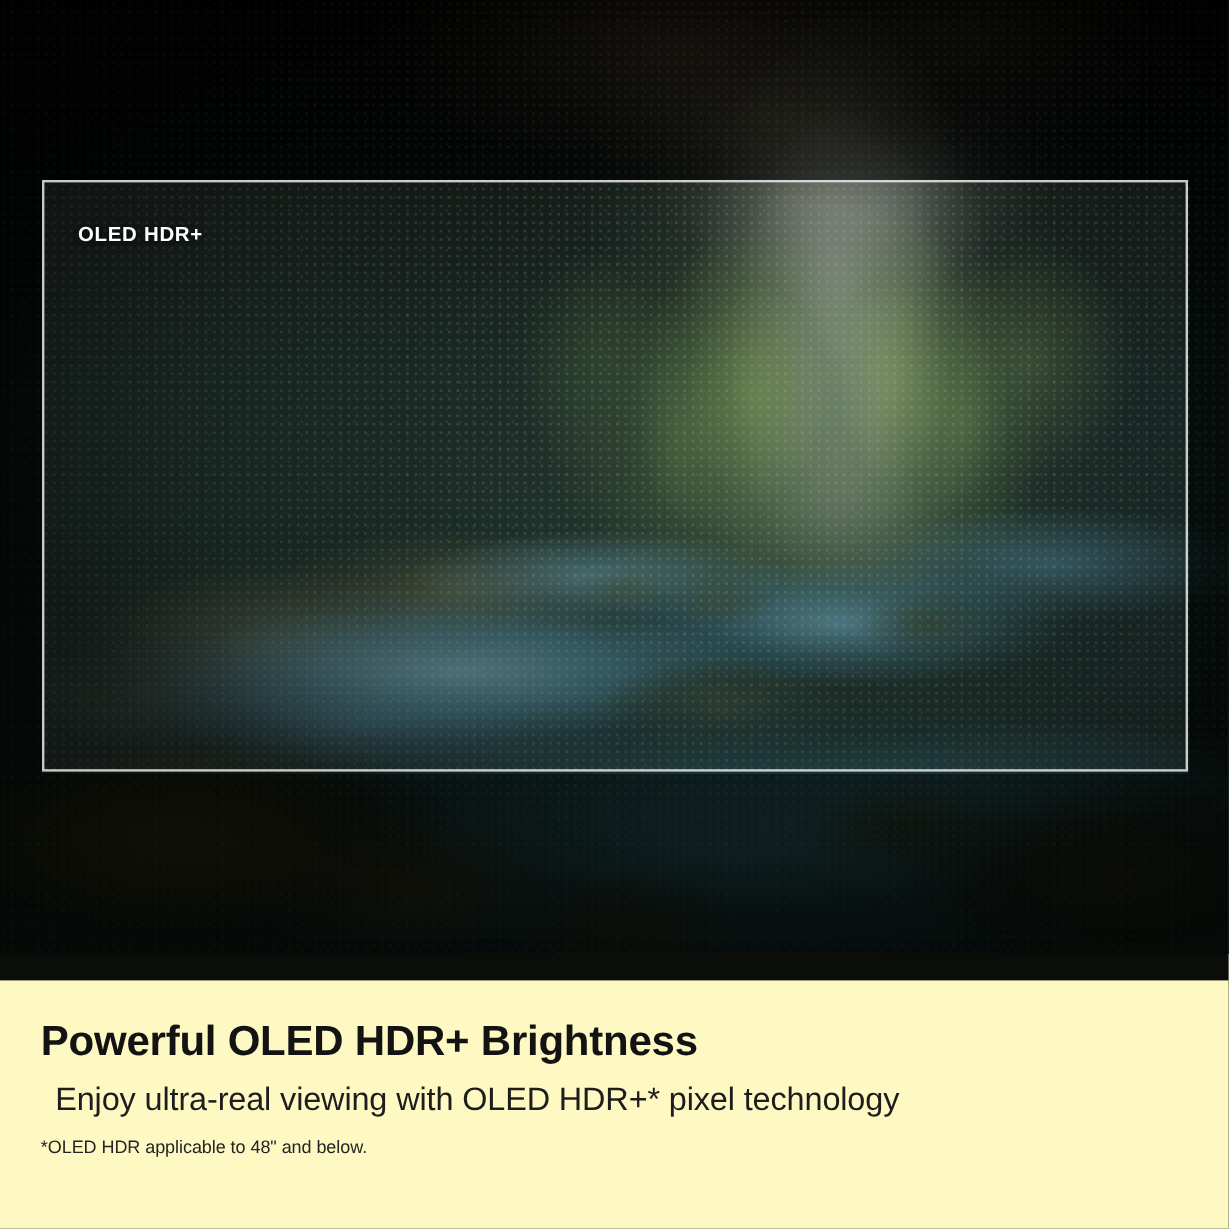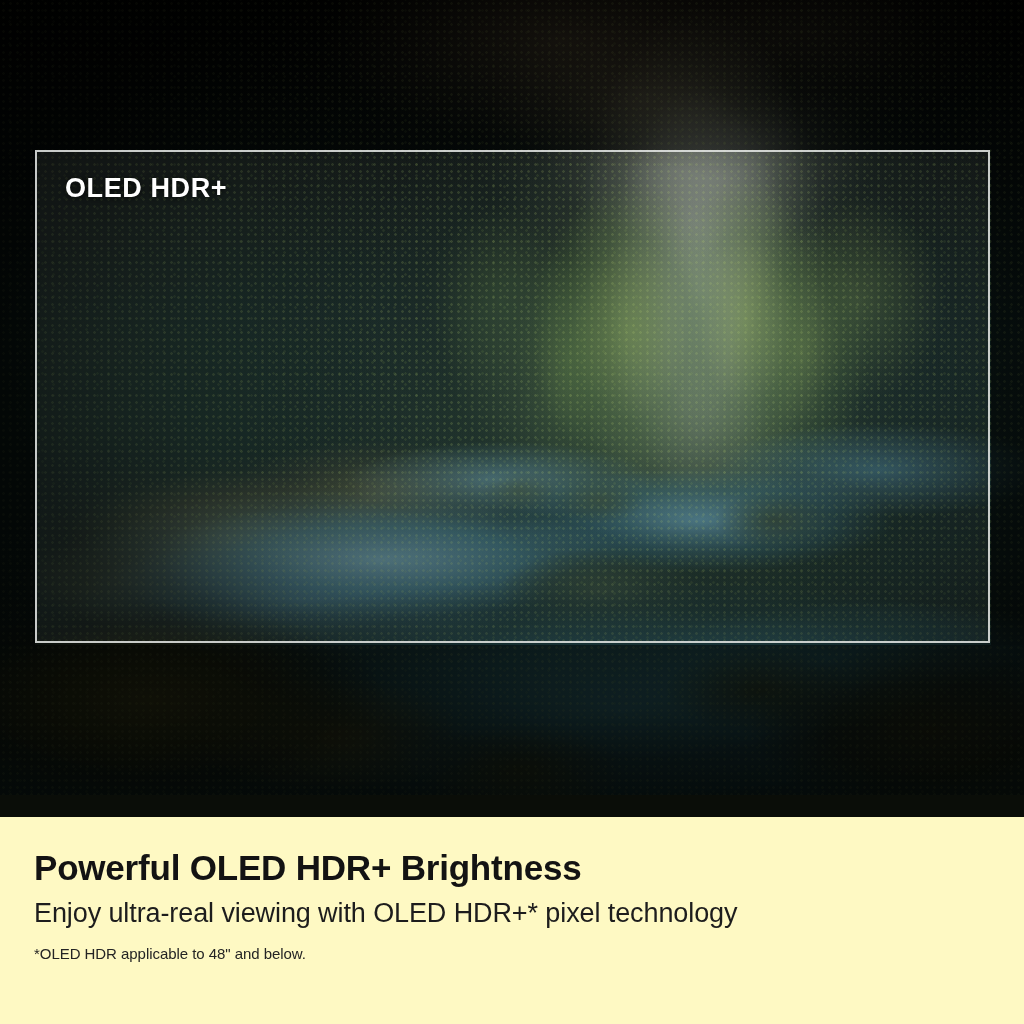--- a/index.html
+++ b/index.html
@@ -124,39 +124,39 @@
     box-sizing:border-box;pointer-events:none;
   }
   
   .hdr-lift{
     position:absolute;left:37px;top:152px;width:951px;height:489px;
     background:linear-gradient(180deg, rgba(255,255,245,.05), rgba(210,235,255,.045));
     mix-blend-mode:screen;pointer-events:none;
   }
 
   .badge{
-    position:absolute;left:65px;top:173px;
-    color:#fff;font-size:27px;font-weight:700;letter-spacing:.6px;
+    position:absolute;left:65px;top:186px;
+    color:#fff;font-size:17px;font-weight:700;letter-spacing:.6px;
     font-family:"Liberation Sans",sans-serif;
     text-shadow:0 1px 6px rgba(0,0,0,.75);
     white-space:nowrap;
   }
 
   
   .panel{position:absolute;left:0;top:817px;width:1024px;height:285px;background:#fef9c3;}
   .panel-inner{padding:32px 34px 0 34px;}
   .title{
     font-family:"Liberation Sans Narrow","Liberation Sans",sans-serif;
     font-size:35px;font-weight:700;color:#131313;letter-spacing:-.2px;
     margin:0 0 9px 0;line-height:1.08;
   }
   .body-line{
     font-family:"Liberation Sans Narrow","Liberation Sans",sans-serif;
     font-size:27px;font-weight:400;color:#1d1d1d;line-height:1.30;
-    letter-spacing:-.1px;margin:0;
+    letter-spacing:-.1px;margin:12px;
   }
   .foot{
     font-family:"Liberation Sans Narrow","Liberation Sans",sans-serif;
     font-size:15px;font-weight:400;color:#242424;margin:14px 0 0 0;letter-spacing:-.05px;
   }
 </style>
 </head>
 <body>
 
 <div class="page">

